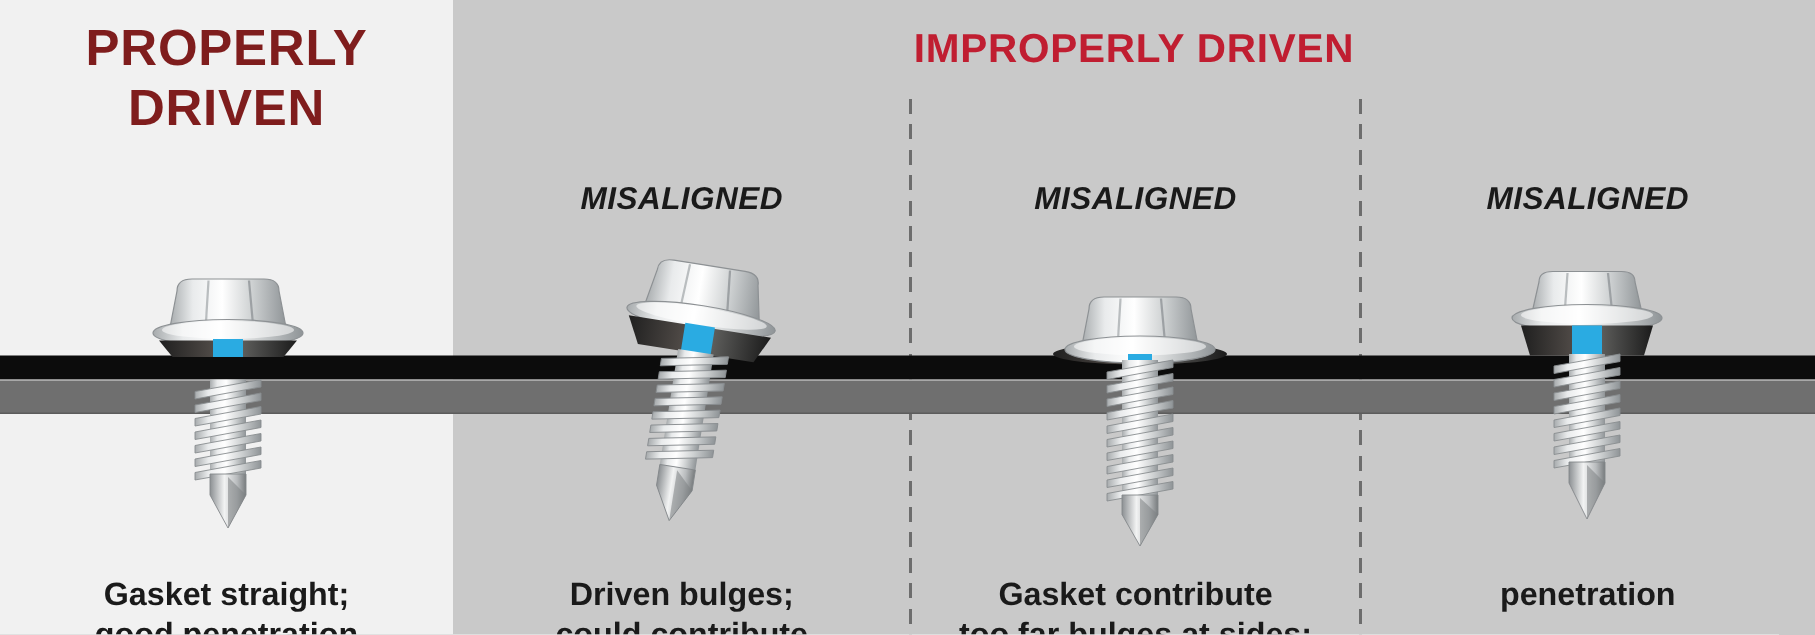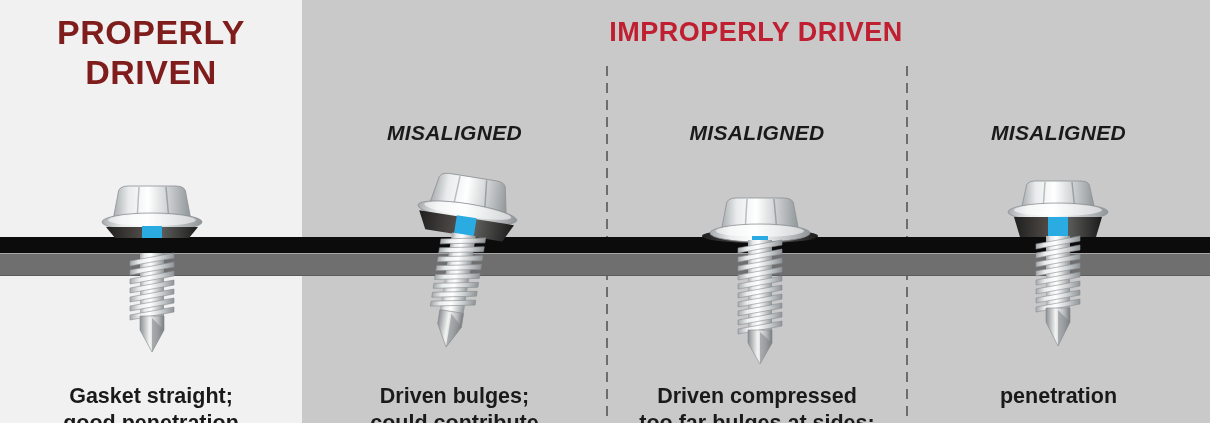--- a/index.html
+++ b/index.html
@@ -205,20 +205,20 @@
 
   <div class="caption c0">
     <div>Gasket straight;</div>
     <div>good penetration</div>
   </div>
   <div class="caption c1">
     <div>Driven bulges;</div>
     <div>could contribute</div>
   </div>
   <div class="caption c2">
-    <div>Driven compressed</div>
+    <div>Gasket contribute</div>
     <div>too far bulges at sides;</div>
   </div>
   <div class="caption c3">
     <div>penetration</div>
   </div>
 
 </div>
 
 </body></html>

